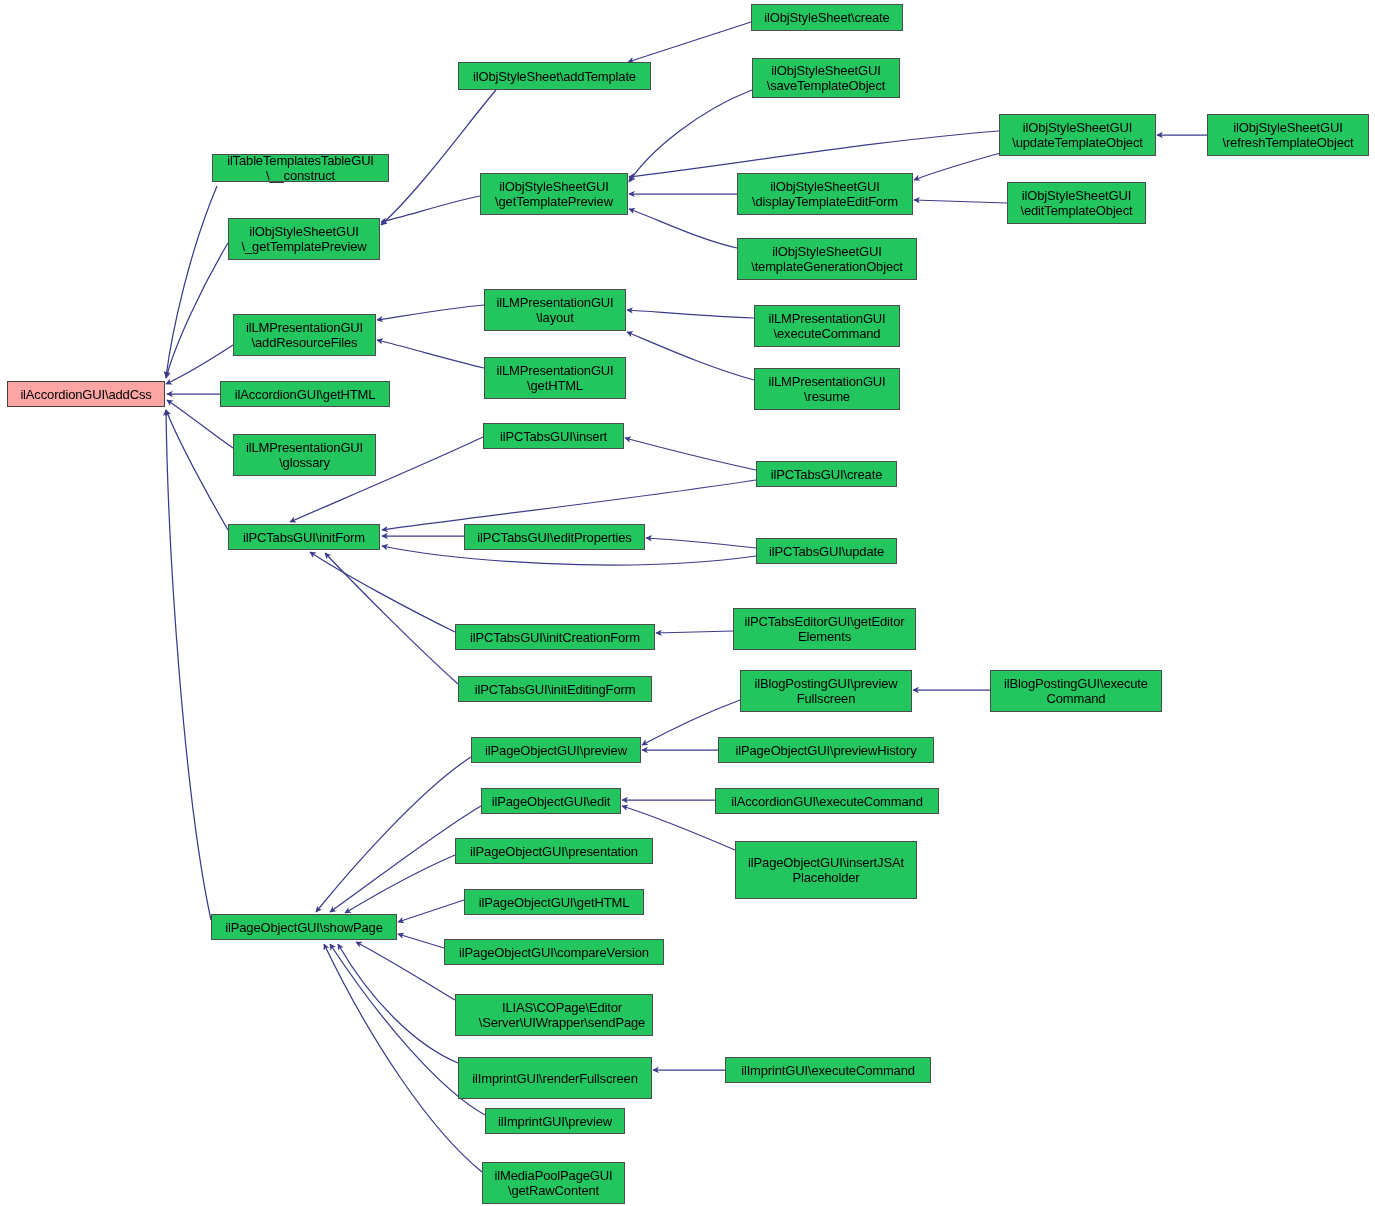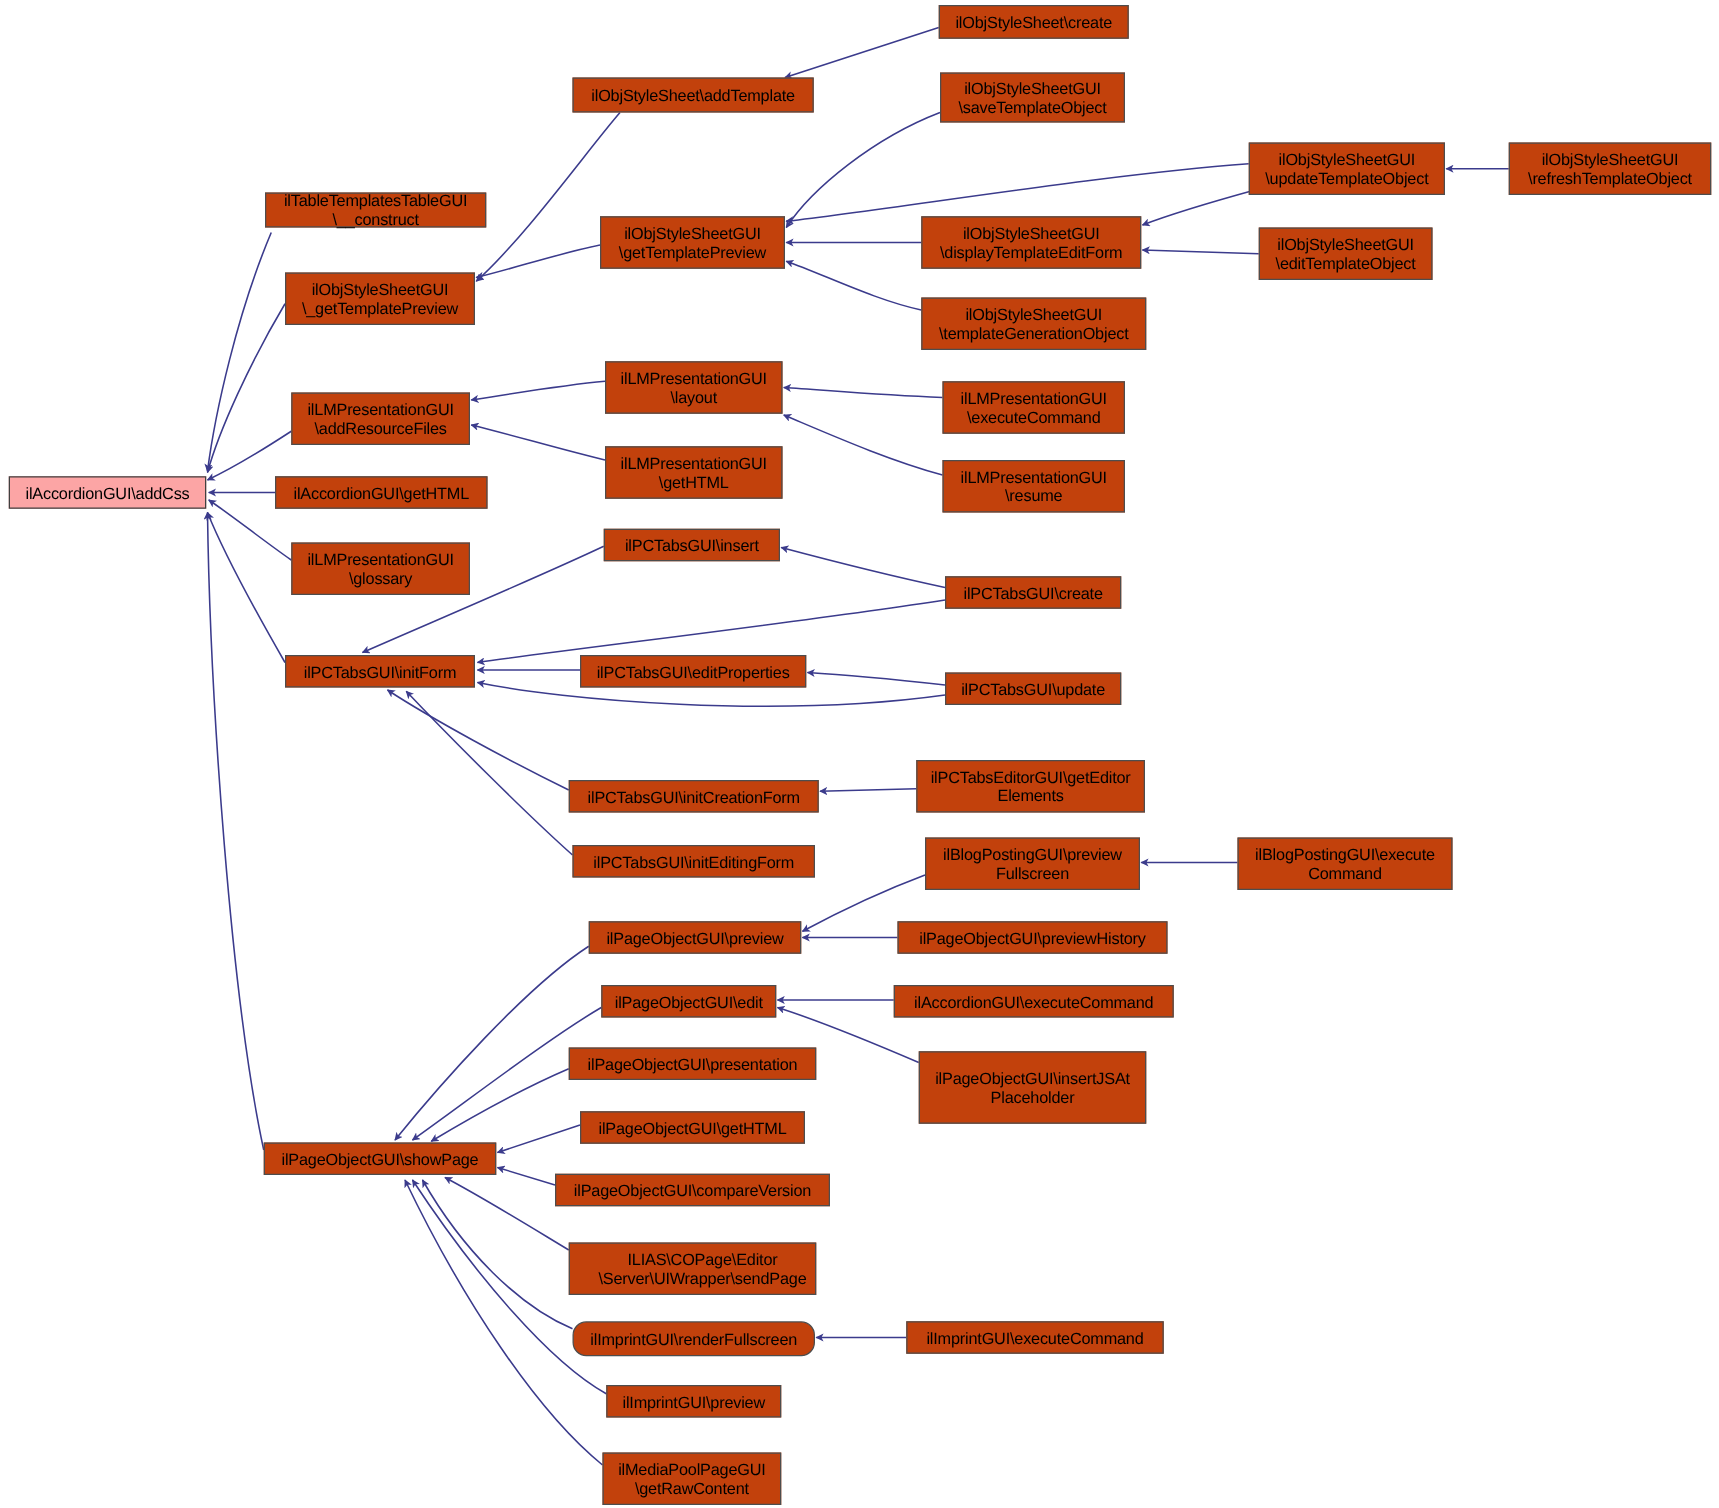--- a/index.html
+++ b/index.html
@@ -9,21 +9,21 @@
     height:1206px;
     background:#ffffff;
     font-family:"Liberation Sans","DejaVu Sans",sans-serif;
     overflow:hidden;
   }
   #edges{position:absolute;left:0;top:0;width:1375px;height:1206px;pointer-events:none;}
   .node{
     position:absolute;
     box-sizing:border-box;
     border:1px solid #4d4d4d;
-    background:#c2410c;
+    background:#22c55e;
     color:#000000;
     font-size:13px;
     line-height:15px;
     display:flex;
     align-items:center;
     justify-content:center;
     text-align:center;
     white-space:pre-line;
     letter-spacing:-0.15px;
     padding:0 3px;
@@ -142,18 +142,18 @@
     <div class="node" style="left: 481px; top: 788px; width: 140px; height: 26px;"><span class="lbl">ilPageObjectGUI\edit</span></div>
     <div class="node" style="left: 715px; top: 788px; width: 224px; height: 26px;"><span class="lbl">ilAccordionGUI\executeCommand</span></div>
     <div class="node" style="left: 455px; top: 838px; width: 198px; height: 26px;"><span class="lbl">ilPageObjectGUI\presentation</span></div>
     <div class="node" style="left: 735px; top: 841px; width: 182px; height: 58px;"><span class="lbl">ilPageObjectGUI\insertJSAt
 Placeholder</span></div>
     <div class="node" style="left: 464px; top: 889px; width: 180px; height: 26px;"><span class="lbl">ilPageObjectGUI\getHTML</span></div>
     <div class="node" style="left: 211px; top: 914px; width: 186px; height: 26px;"><span class="lbl">ilPageObjectGUI\showPage</span></div>
     <div class="node" style="left: 444px; top: 939px; width: 220px; height: 26px;"><span class="lbl">ilPageObjectGUI\compareVersion</span></div>
     <div class="node" style="left: 455px; top: 994px; width: 198px; height: 42px; padding-left: 19px;"><span class="lbl">ILIAS\COPage\Editor
 \Server\UIWrapper\sendPage</span></div>
-    <div class="node" style="left: 458px; top: 1057px; width: 194px; height: 28px; border-radius: 11px;"><span class="lbl">ilImprintGUI\renderFullscreen</span></div>
+    <div class="node" style="left: 458px; top: 1057px; width: 194px; height: 42px;"><span class="lbl">ilImprintGUI\renderFullscreen</span></div>
     <div class="node" style="left: 725px; top: 1057px; width: 206px; height: 26px;"><span class="lbl">ilImprintGUI\executeCommand</span></div>
     <div class="node" style="left: 485px; top: 1108px; width: 140px; height: 26px;"><span class="lbl">ilImprintGUI\preview</span></div>
     <div class="node" style="left: 482px; top: 1162px; width: 143px; height: 42px;"><span class="lbl">ilMediaPoolPageGUI
 \getRawContent</span></div>
   </div>
 
 </body></html>

